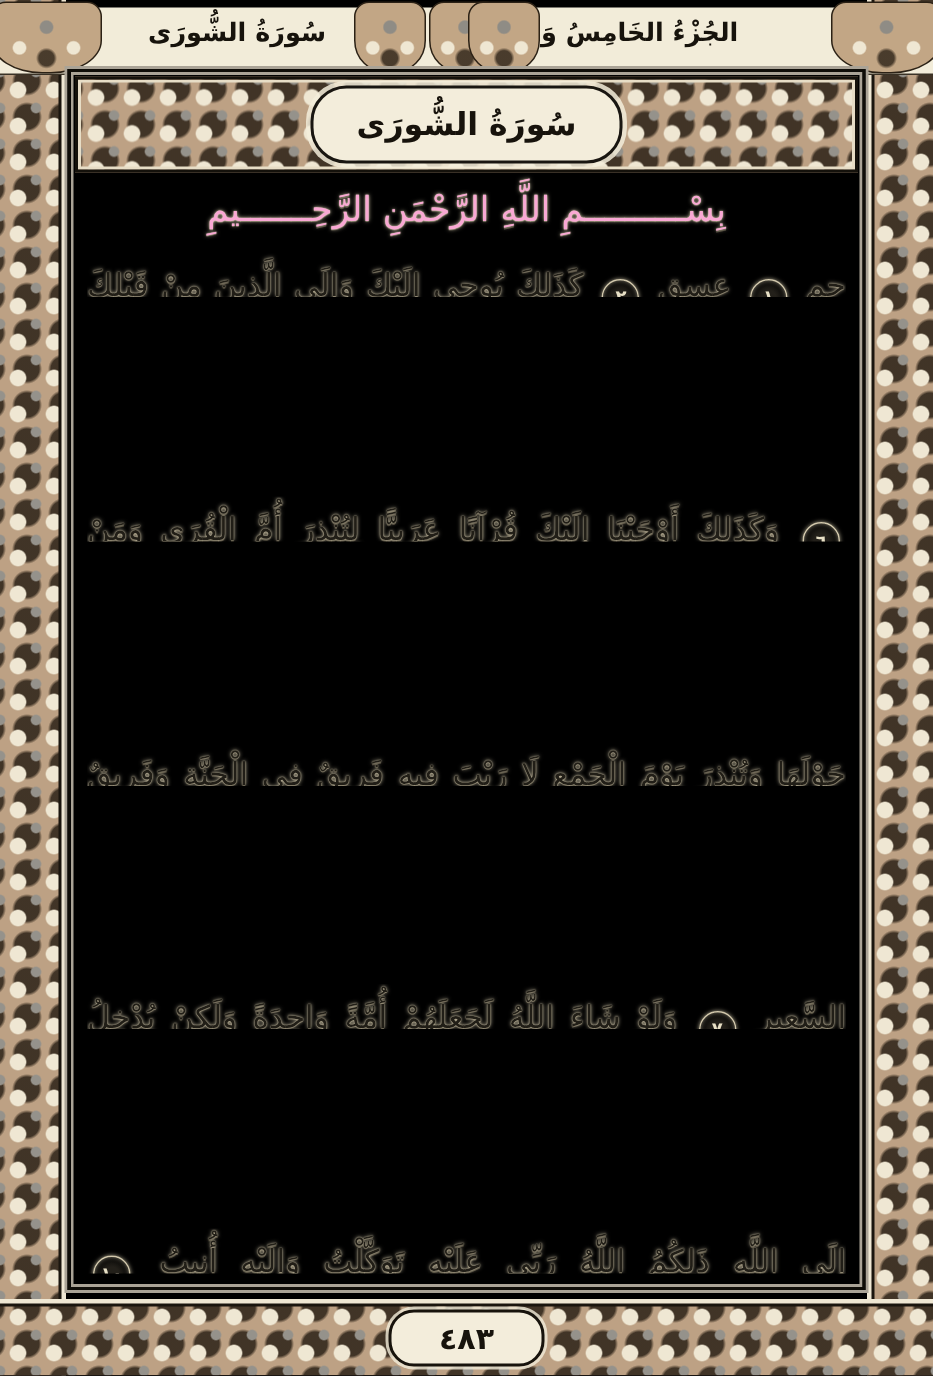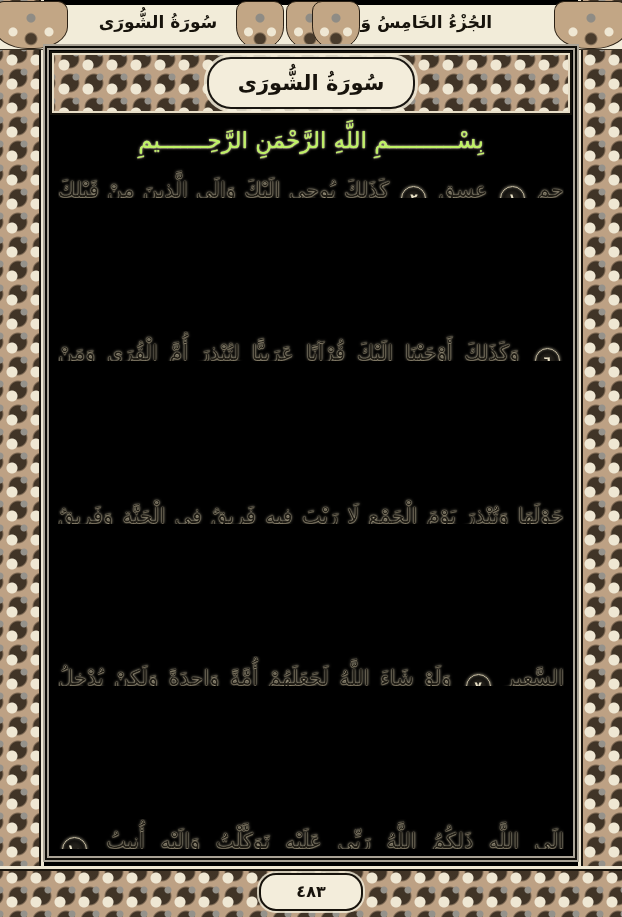--- a/index.html
+++ b/index.html
@@ -47,38 +47,38 @@
     border:2px solid #14110b;box-shadow:inset 0 0 0 2px #e7ddc6;}
   .cartouche{position:absolute;left:50%;top:50%;transform:translate(-50%,-50%);
     width:204px;height:48px;background:#f3eddb;border:2px solid #191611;border-radius:24px;
     box-shadow:0 0 0 3px rgba(243,237,219,.85);
     display:flex;align-items:center;justify-content:center;}
   .banner-title{color:#17130c;font-size:21px;font-weight:bold;white-space:nowrap;}
   
   .text-block{position:absolute;left:54px;right:54px;top:114px;bottom:62px;z-index:2;
     display:flex;flex-direction:column;}
   .bismillah{height:52px;line-height:52px;text-align:center;font-size:23px;
-    color:#bef264;white-space:nowrap;
+    color:#f9a8d4;white-space:nowrap;
     text-shadow:0 0 1px #d9cfb2,0 0 3px rgba(217,207,178,.85),0 1px 0 rgba(120,110,88,.5);}
   .qlines{flex:1;display:flex;flex-direction:column;justify-content:space-between;padding:2px 4px 6px 4px;}
   .qline{text-align:justify;text-align-last:justify;font-size:21px;line-height:44px;
     height:30px;overflow:hidden;white-space:normal;}
   .qtext{color:#211e17;
     text-shadow:0 0 1px #d9cfb2,0 0 3px rgba(217,207,178,.85),0 1px 0 rgba(120,110,88,.5);}
   .ayah{display:inline-flex;align-items:center;justify-content:center;
     width:23px;height:23px;border-radius:50%;vertical-align:-5px;margin:0 4px;
     border:1px solid #d3c9ad;color:#e8e0c6;font-size:12px;font-weight:bold;
     background:radial-gradient(circle,#23201a 30%,#000 80%);
     box-shadow:0 0 3px rgba(217,207,178,.8), inset 0 0 3px rgba(217,207,178,.55);}
   
   .page-num-cartouche{position:absolute;left:50%;top:50%;transform:translate(-50%,-50%);
     width:100px;height:34px;background:#f3eddb;border:2px solid #17130c;border-radius:17px;
     box-shadow:0 0 0 2px rgba(243,237,219,.8);
     display:flex;align-items:center;justify-content:center;}
-  .page-num{color:#17130c;font-size:16px;font-weight:bold;}
+  .page-num{color:#17130c;font-size:20px;font-weight:bold;}
 </style>
 </head>
 <body>
 
 <div class="canvas">
 
   <div class="side-border left arabesque"></div>
   <div class="side-border right arabesque"></div>
 
   <div class="top-band">

